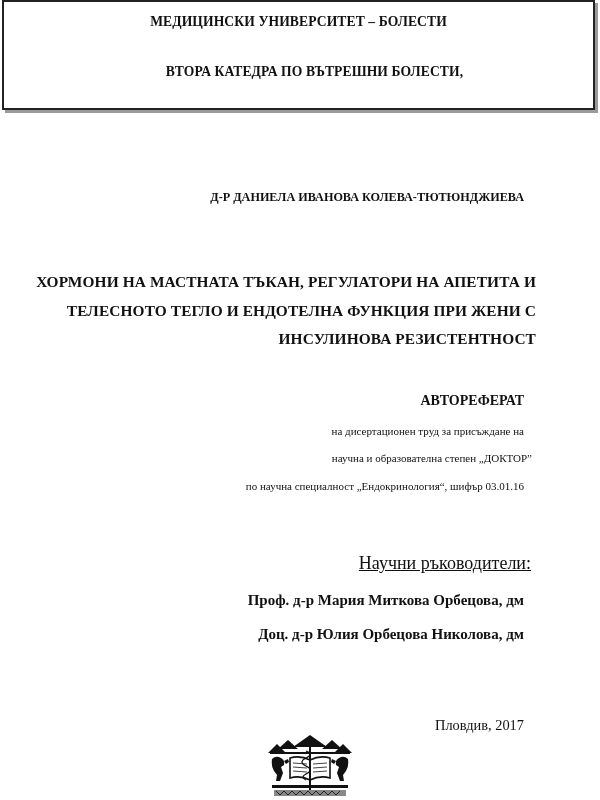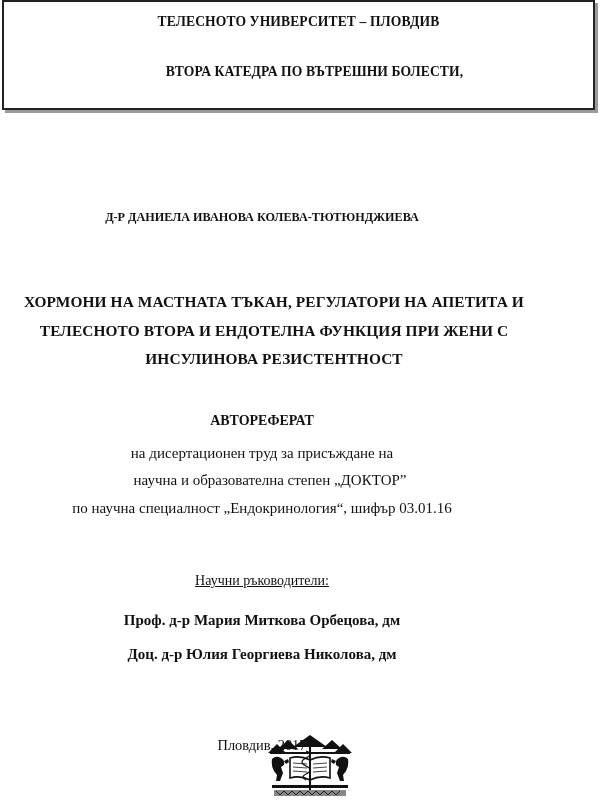--- a/index.html
+++ b/index.html
@@ -32,47 +32,47 @@
     text-align: center;
     font-weight: bold;
     font-size: 13.6px;
     letter-spacing: 0.1px;
     white-space: nowrap;
   }
   .abs-center {
     position: absolute;
     left: 0;
     width: 524px;
-    text-align: center;
+    text-align: right;
     white-space: nowrap;
-    margin-top: 20px;
   }
   .author {
     top: 190px;
     font-weight: bold;
     font-size: 12.2px;
   }
   .title-line {
     font-weight: bold;
     font-size: 15.4px;
     letter-spacing: 0.1px;
     padding-left: 12px;
   }
   .avtoreferat {
     top: 393px;
     font-weight: bold;
     font-size: 14px;
   }
   .desc-line {
-    font-size: 15px;
+    font-size: 11px;
   }
   .supervisors-label {
     top: 553px;
-    font-size: 14px;
+    font-size: 18px;
     text-decoration: underline;
+    padding-left: 7px;
   }
   .supervisor {
     font-weight: bold;
     font-size: 15px;
   }
   .place-year {
     top: 717px;
     font-size: 14.4px;
   }
   .logo {
@@ -80,39 +80,39 @@
     left: 266px;
     top: 735px;
     width: 88px;
     height: 64px;
   }
 </style>
 </head>
 <body>
 
 <div class="header-box">
-  <div class="header-line" style="top:12px;">ТЕЛЕСНОТО УНИВЕРСИТЕТ – ПЛОВДИВ</div>
+  <div class="header-line" style="top:12px;">МЕДИЦИНСКИ УНИВЕРСИТЕТ – БОЛЕСТИ</div>
   <div class="header-line" style="top:62px;padding-left:16px;">ВТОРА КАТЕДРА ПО ВЪТРЕШНИ БОЛЕСТИ,</div>
 </div>
 
 <div class="abs-center author">Д-Р ДАНИЕЛА ИВАНОВА КОЛЕВА-ТЮТЮНДЖИЕВА</div>
 
 <div class="abs-center title-line" style="top:273px;">ХОРМОНИ НА МАСТНАТА ТЪКАН, РЕГУЛАТОРИ НА АПЕТИТА И</div>
-<div class="abs-center title-line" style="top:302px;">ТЕЛЕСНОТО ВТОРА И ЕНДОТЕЛНА ФУНКЦИЯ ПРИ ЖЕНИ С</div>
+<div class="abs-center title-line" style="top:302px;">ТЕЛЕСНОТО ТЕГЛО И ЕНДОТЕЛНА ФУНКЦИЯ ПРИ ЖЕНИ С</div>
 <div class="abs-center title-line" style="top:330px;">ИНСУЛИНОВА РЕЗИСТЕНТНОСТ</div>
 
 <div class="abs-center avtoreferat">АВТОРЕФЕРАТ</div>
 
 <div class="abs-center desc-line" style="top:425px;">на дисертационен труд за присъждане на</div>
 <div class="abs-center desc-line" style="top:452px;padding-left:8px;">научна и образователна степен „ДОКТОР”</div>
 <div class="abs-center desc-line" style="top:480px;">по научна специалност „Ендокринология“, шифър 03.01.16</div>
 
 <div class="abs-center supervisors-label">Научни ръководители:</div>
 <div class="abs-center supervisor" style="top:592px;">Проф. д-р Мария Миткова Орбецова, дм</div>
-<div class="abs-center supervisor" style="top:626px;">Доц. д-р Юлия Георгиева Николова, дм</div>
+<div class="abs-center supervisor" style="top:626px;">Доц. д-р Юлия Орбецова Николова, дм</div>
 
 <div class="abs-center place-year">Пловдив, 2017</div>
 
 <div class="logo">
   <svg width="88" height="64" viewBox="0 0 88 64" xmlns="http://www.w3.org/2000/svg">
 
     <polygon points="2,18 11,9 20,18" fill="#111"></polygon>
     <polygon points="12,14 22,5 32,14" fill="#111"></polygon>
     <polygon points="27,12 44,0 61,12" fill="#111"></polygon>
     <polygon points="56,14 66,5 76,14" fill="#111"></polygon>

